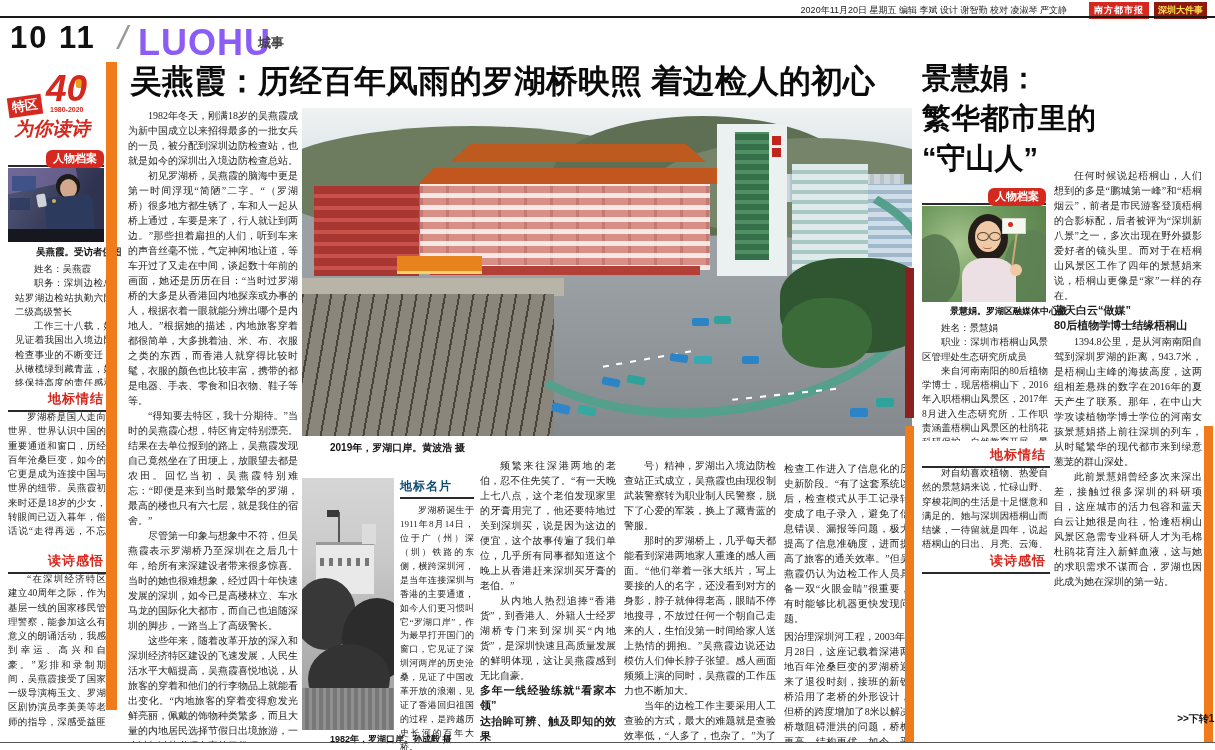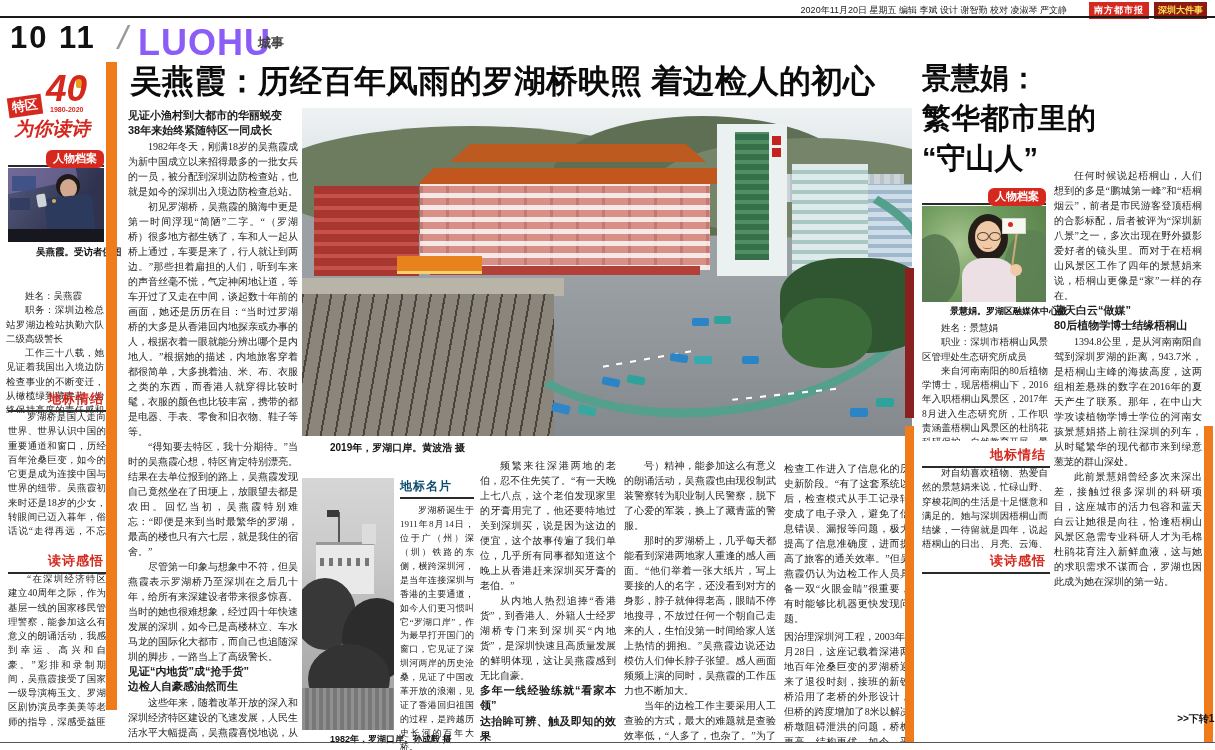--- a/index.html
+++ b/index.html
@@ -90,49 +90,45 @@
     <i style="left:2px;top:30px;width:20px;height:12px;background:#2c3a60;opacity:.8;"></i>
     <i style="left:48px;top:6px;width:24px;height:24px;border-radius:50%;background:#1d1a18;"></i>
     <i style="left:52px;top:11px;width:17px;height:19px;border-radius:50%;background:#d2a98f;"></i>
     <i style="left:38px;top:28px;width:48px;height:40px;border-radius:6px;background:#2c3a5e;transform:rotate(-6deg);"></i>
     <i style="left:44px;top:31px;width:4px;height:4px;background:#d8b24a;border-radius:50%;"></i>
     <i style="left:29px;top:26px;width:9px;height:13px;background:#cfd3d8;border-radius:2px;transform:rotate(-10deg);"></i>
     <i style="left:0;bottom:0;width:96px;height:13px;background:#17181f;"></i>
   </div>
   <div class="abs cap" style="left:8px;top:246px;width:110px;">吴燕霞。受访者供图</div>
 
-  <div class="abs body" style="left:6px;top:262px;width:98px;height:124px;font-size:9.5px;margin-top:27px;">
+  <div class="abs body" style="left:15px;top:262px;width:98px;height:124px;font-size:9.5px;">
     <p>姓名：吴燕霞</p>
     <p>职务：深圳边检总站罗湖边检站执勤六队二级高级警长</p>
     <p>工作三十八载，她见证着我国出入境边防检查事业的不断变迁，从橄榄绿到藏青蓝，始终保持高度的责任感和高效的工作，在证件查验和人证对照查验方面还练就了一套实用的“看家本领”，几乎达到抬眸可辨、触及即知的查验速率。</p>
   </div>
 
   <div class="abs secLabel" style="left:8px;top:390px;width:96px;">地标情结</div>
   <div class="abs body" style="left:8px;top:410px;width:98px;height:128px;font-size:9.5px;">
     <p>罗湖桥是国人走向世界、世界认识中国的重要通道和窗口，历经百年沧桑巨变，如今的它更是成为连接中国与世界的纽带。吴燕霞初来时还是18岁的少女，转眼间已迈入暮年，俗话说“走得再远，不忘来时路”，罗湖桥于她而言更多的是一种寄托、一种期盼的符号，“罗湖桥记录着我成长的印记，陪我度过了人生最重要的青春岁月，映照着我的初心，激励着我不断进步。”</p>
   </div>
 
   <div class="abs secLabel" style="left:8px;top:552px;width:96px;">读诗感悟</div>
   <div class="abs body" style="left:8px;top:572px;width:98px;height:158px;font-size:9.5px;">
     <p>“在深圳经济特区建立40周年之际，作为基层一线的国家移民管理警察，能参加这么有意义的朗诵活动，我感到幸运、高兴和自豪。”彩排和录制期间，吴燕霞接受了国家一级导演梅玉文、罗湖区剧协演员李美美等老师的指导，深感受益匪浅，“这次诗文朗诵也是献给深圳的礼物”。对她来说，这次活动是另一种形式的鼓励和鞭策，她将一如既往做好本职工作，不忘初心使命，为维护口岸安全、促进深圳经济特区的发展进步贡献全部力量。</p>
   </div>
 
   <div class="abs obar" style="left:106px;top:62px;width:11px;height:648px;"></div>
 
   <div class="h1main">吴燕霞：历经百年风雨的罗湖桥映照 着边检人的初心</div>
 
   <div class="abs body" style="left:128px;top:108px;width:170px;height:634px;">
-    <p class="sub">见证小渔村到大都市的华丽蜕变
-38年来始终紧随特区一同成长</p>
     <p>1982年冬天，刚满18岁的吴燕霞成为新中国成立以来招得最多的一批女兵的一员，被分配到深圳边防检查站，也就是如今的深圳出入境边防检查总站。</p>
     <p>初见罗湖桥，吴燕霞的脑海中更是第一时间浮现“简陋”二字。“（罗湖桥）很多地方都生锈了，车和人一起从桥上通过，车要是来了，行人就让到两边。”那些担着扁担的人们，听到车来的声音丝毫不慌，气定神闲地让道，等车开过了又走在中间，谈起数十年前的画面，她还是历历在目：“当时过罗湖桥的大多是从香港回内地探亲或办事的人，根据衣着一眼就能分辨出哪个是内地人。”根据她的描述，内地旅客穿着都很简单，大多挑着油、米、布、衣服之类的东西，而香港人就穿得比较时髦，衣服的颜色也比较丰富，携带的都是电器、手表、零食和旧衣物、鞋子等等。</p>
     <p>“得知要去特区，我十分期待。”当时的吴燕霞心想，特区肯定特别漂亮。结果在去单位报到的路上，吴燕霞发现自己竟然坐在了田埂上，放眼望去都是农田。回忆当初，吴燕霞特别难忘：“即便是来到当时最繁华的罗湖，最高的楼也只有六七层，就是我住的宿舍。”</p>
     <p>尽管第一印象与想象中不符，但吴燕霞表示罗湖桥乃至深圳在之后几十年，给所有来深建设者带来很多惊喜。当时的她也很难想象，经过四十年快速发展的深圳，如今已是高楼林立、车水马龙的国际化大都市，而自己也追随深圳的脚步，一路当上了高级警长。</p>
-    <p class="sub">见证“内地货”成“抢手货”
-边检人自豪感油然而生</p>
     <p>这些年来，随着改革开放的深入和深圳经济特区建设的飞速发展，人民生活水平大幅提高，吴燕霞喜悦地说，从旅客的穿着和他们的行李物品上就能看出变化。“内地旅客的穿着变得愈发光鲜亮丽，佩戴的饰物种类繁多，而且大量的内地居民选择节假日出境旅游，一改过年过节必须在家的习俗。”</p>
 
   </div>
 
   <div class="abs ph" style="left:302px;top:108px;width:610px;height:328px;">
     <i style="left:0;top:0;width:610px;height:58px;background:linear-gradient(#eff2f3,#dde4e7);"></i>
     <i style="left:-40px;top:18px;width:420px;height:110px;border-radius:50%;background:#6d7c5f;"></i>
     <i style="left:250px;top:8px;width:300px;height:120px;border-radius:50%;background:#5f6f54;"></i>
     <i style="right:-60px;top:30px;width:320px;height:100px;border-radius:50%;background:#76856a;"></i>
     <i style="right:8px;top:66px;width:150px;height:28px;background:repeating-linear-gradient(90deg,#ccd4d9 0 6px,#b9c4ca 6px 10px);"></i>
@@ -196,21 +192,21 @@
 
   <div class="abs body" style="left:480px;top:458px;width:136px;height:284px;">
     <p>频繁来往深港两地的老伯，忍不住先笑了。“有一天晚上七八点，这个老伯发现家里的牙膏用完了，他还要特地过关到深圳买，说是因为这边的便宜，这个故事传遍了我们单位，几乎所有同事都知道这个晚上从香港赶来深圳买牙膏的老伯。”</p>
     <p>从内地人热烈追捧“香港货”，到香港人、外籍人士经罗湖桥专门来到深圳买“内地货”，是深圳快速且高质量发展的鲜明体现，这让吴燕霞感到无比自豪。</p>
     <p class="sub">多年一线经验练就“看家本领”
 达抬眸可辨、触及即知的效果</p>
 
   </div>
 
   <div class="abs body" style="left:624px;top:458px;width:152px;height:284px;">
-    <p>号）精神，能参加这么有意义的朗诵活动，吴燕霞也由现役制武装警察转为职业制人民警察，脱下了心爱的军装，换上了藏青蓝的警服。</p>
+    <p>号）精神，罗湖出入境边防检查站正式成立，吴燕霞也由现役制武装警察转为职业制人民警察，脱下了心爱的军装，换上了藏青蓝的警服。</p>
     <p>那时的罗湖桥上，几乎每天都能看到深港两地家人重逢的感人画面。“他们举着一张大纸片，写上要接的人的名字，还没看到对方的身影，脖子就伸得老高，眼睛不停地搜寻，不放过任何一个朝自己走来的人，生怕没第一时间给家人送上热情的拥抱。”吴燕霞边说还边模仿人们伸长脖子张望。感人画面频频上演的同时，吴燕霞的工作压力也不断加大。</p>
     <p>当年的边检工作主要采用人工查验的方式，最大的难题就是查验效率低，“人多了，也杂了。”为了保证万无一失，吴燕霞随身携带手抄的《工作手册》，久而久之所有内容烂熟于心，她练就了一套实用的“看家本领”，几乎达到抬眸可辨、触及即知的效果，如今查验一名港澳旅客15秒内就能完成。</p>
 
   </div>
 
   <div class="abs body credit" style="left:784px;top:458px;width:126px;height:284px;">
     <p>检查工作进入了信息化的历史新阶段。“有了这套系统以后，检查模式从手工记录转变成了电子录入，避免了信息错误、漏报等问题，极大提高了信息准确度，进而提高了旅客的通关效率。”但吴燕霞仍认为边检工作人员具备一双“火眼金睛”很重要，有时能够比机器更快发现问题。</p>
     <p>因治理深圳河工程，2003年9月28日，这座记载着深港两地百年沧桑巨变的罗湖桥迎来了退役时刻，接班的新铁桥沿用了老桥的外形设计，但桥的跨度增加了8米以解决桥墩阻碍泄洪的问题，桥檐更高，结构更优。如今，平均每天23万人次从桥上走过。</p>
 
   </div>

